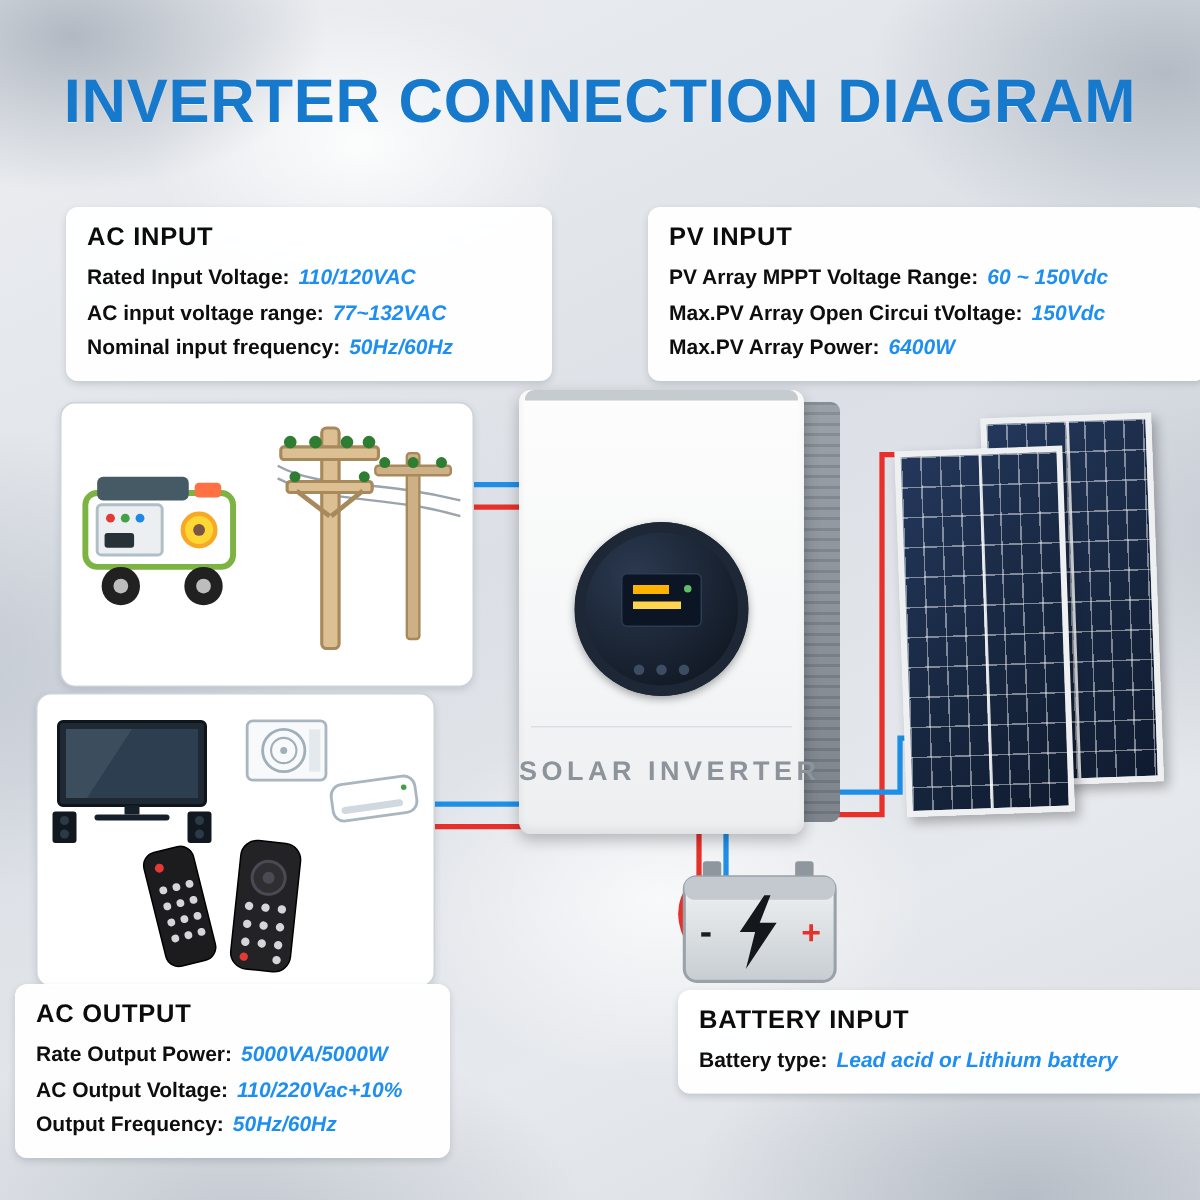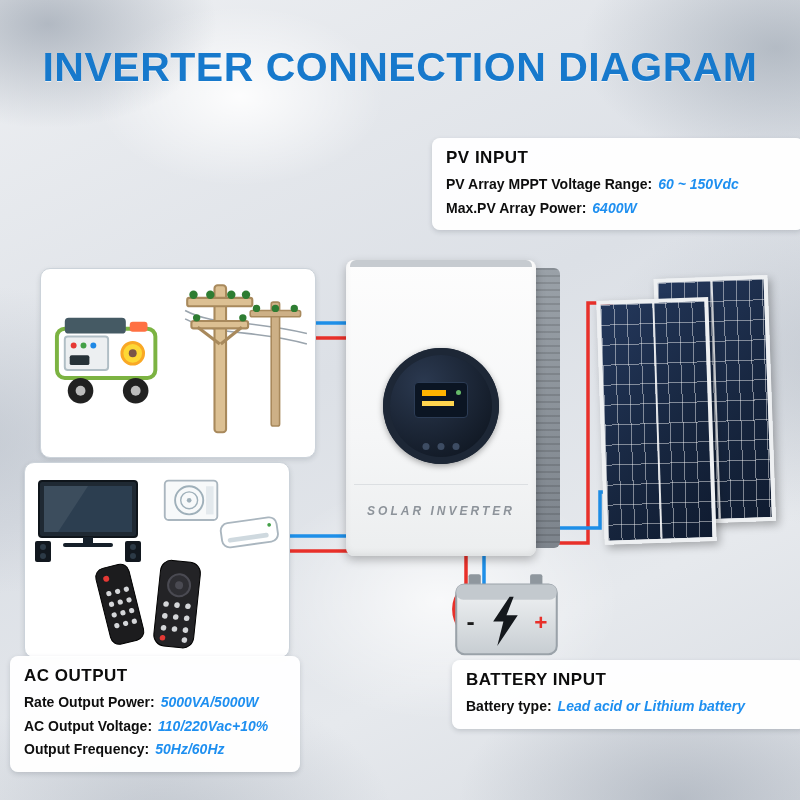--- a/index.html
+++ b/index.html
@@ -62,21 +62,21 @@
     width:52px;height:34px;background:#0b1523;border:1px solid #2c3c55;border-radius:4px;
   }
   .scr-bar1{position:absolute;left:7px;top:7px;width:24px;height:6px;background:#ffb300;}
   .scr-bar2{position:absolute;left:7px;top:18px;width:32px;height:5px;background:#ffd54f;}
   .scr-dot{position:absolute;right:6px;top:7px;width:5px;height:5px;border-radius:50%;background:#66bb6a;}
   .inv-btns{position:absolute;left:50%;bottom:14px;transform:translateX(-50%);display:flex;gap:8px;}
   .inv-btn{width:7px;height:7px;border-radius:50%;background:#3d4c63;}
   .inv-divider{position:absolute;left:8px;right:8px;top:224px;height:1px;background:#dcdfe2;}
   .inv-brand{
     position:absolute;left:0;right:0;top:244px;text-align:center;
-    font-size:12px;font-weight:bold;letter-spacing:3px;color:#8d939a;white-space:nowrap;font-style:italic;
+    font-size:18px;font-weight:bold;letter-spacing:3px;color:#8d939a;white-space:nowrap;
   }
   
   #panels{position:absolute;left:584px;top:278px;width:198px;height:260px;transform:rotate(-2deg);}
   .panel{
     position:absolute;border:4px solid #eef0f2;box-shadow:3px 4px 8px rgba(0,0,0,.28);
     background-image:
       repeating-linear-gradient(to right, rgba(255,255,255,.45) 0 1px, transparent 1px 13px),
       repeating-linear-gradient(to bottom, rgba(255,255,255,.45) 0 1px, transparent 1px 20px),
       linear-gradient(135deg,#24385c 0%, #17263f 60%, #0f1b30 100%);
   }
@@ -95,25 +95,40 @@
     <path class="w-blue" d="M286 536 H 350"></path>
     <path class="w-red" d="M286 551 H 350"></path>
     <path class="w-red" d="M466 552 V 586"></path>
     <path class="w-blue" d="M484 552 V 586"></path>
     <path class="w-red" d="M556 543 H 588 V 303 H 614"></path>
     <path class="w-blue" d="M556 528 H 600 V 492 H 606"></path>
   </svg>
 
   <div class="title">INVERTER CONNECTION DIAGRAM</div>
 
+  <div class="info-box" style="left:44px;top:138px;width:296px;">
+    <div class="info-heading">AC INPUT</div>
+    <div class="info-row">
+      <span class="info-label">Rated Input Voltage:</span><span class="info-value">110/120VAC</span>
+    </div>
+    <div class="info-row">
+      <span class="info-label">AC input voltage range:</span><span class="info-value">77~132VAC</span>
+    </div>
+    <div class="info-row">
+      <span class="info-label">Nominal input frequency:</span><span class="info-value">50Hz/60Hz</span>
+    </div>
+  </div>
 
   <div class="info-box" style="left:432px;top:138px;width:344px;">
     <div class="info-heading">PV INPUT</div>
     <div class="info-row">
       <span class="info-label">PV Array MPPT Voltage Range:</span><span class="info-value">60 ~ 150Vdc</span>
+    </div>
+    <div class="info-row">
+      <span class="info-label">Max.PV Array Open Circui tVoltage:</span><span class="info-value">150Vdc</span>
     </div>
     <div class="info-row">
       <span class="info-label">Max.PV Array Power:</span><span class="info-value">6400W</span>
     </div>
   </div>
 
   <div class="illu-box" style="left:40px;top:268px;width:274px;height:188px;">
     <svg class="abs" style="left:10px;top:40px;width:128px;" viewBox="0 0 130 100">
       <rect x="6" y="20" width="100" height="50" rx="8" fill="#ffffff" stroke="#7cb342" stroke-width="4"></rect>
       <rect x="14" y="9" width="62" height="16" rx="4" fill="#455a64"></rect>

